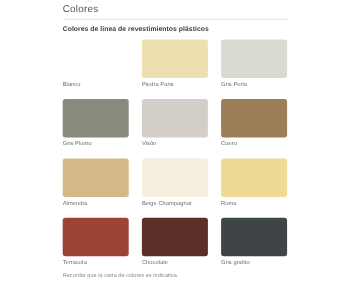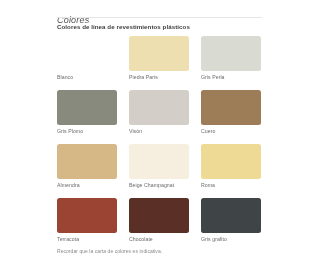--- a/index.html
+++ b/index.html
@@ -17,27 +17,26 @@
   .page {
     position: relative;
     width: 319px;
     height: 262px;
     box-sizing: border-box;
     padding: 0;
   }
   .section-title {
     position: absolute;
     left: 57px;
-    top: 15px;
+    top: 3px;
     font-size: 9px;
     font-weight: 400;
     color: #555555;
     letter-spacing: 0.2px;
     line-height: 11px;
-    font-style: italic;
   }
   .divider {
     position: absolute;
     left: 57px;
     top: 17px;
     width: 205px;
     height: 1px;
     background: #e6e6e6;
   }
   .subtitle {

